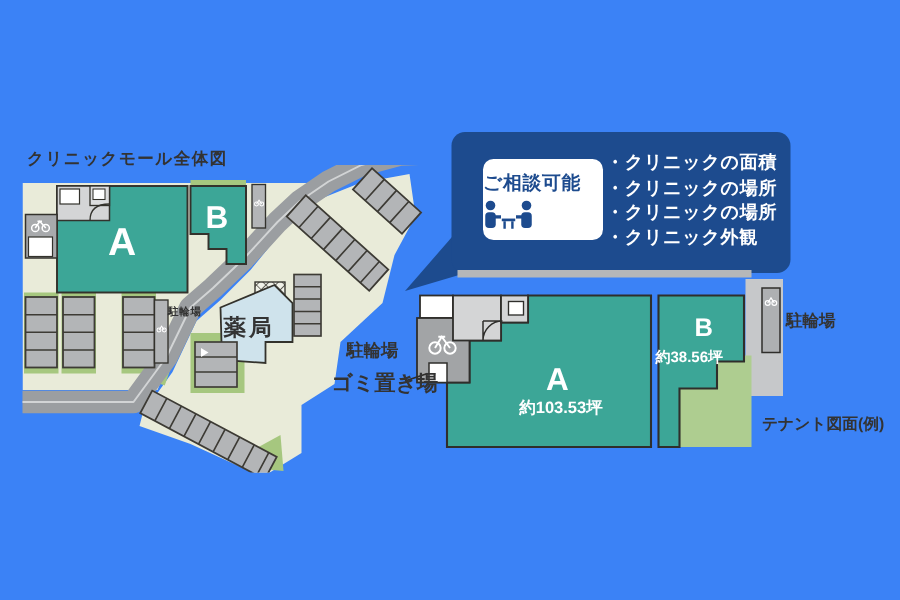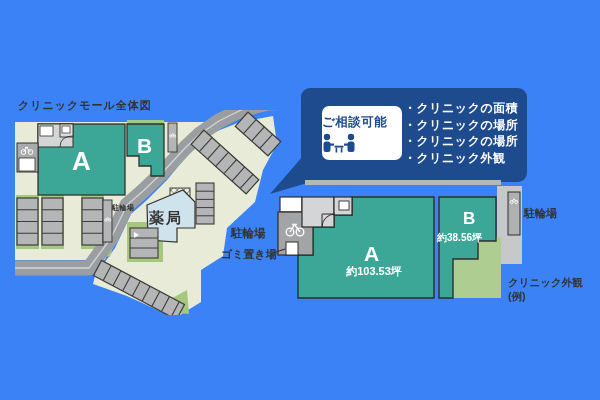--- a/index.html
+++ b/index.html
@@ -16,21 +16,21 @@
   .consult-card{position:absolute;left:21px;top:18px;width:80px;height:54px;background:#fff;
                 border-radius:7px;text-align:left;}
   .consult-title{margin-top:8px;font-size:12.5px;font-weight:bold;color:#1d4b8e;letter-spacing:0.5px;}
   .consult-list{position:absolute;left:103px;top:12px;margin:0;padding:0;list-style:none;}
   .consult-list li{font-size:12px;font-weight:bold;color:#fff;line-height:16.5px;letter-spacing:0.5px;}
   .lbl-tenant-a{left:364px;top:242px;font-size:21px;color:#fff;}
   .lbl-tenant-a-area{left:333px;top:264px;width:82px;text-align:center;font-size:11px;color:#fff;}
   .lbl-tenant-b{left:463px;top:209px;font-size:17px;color:#fff;}
   .lbl-tenant-b-area{left:437px;top:231px;width:62px;text-align:left;font-size:10px;color:#fff;}
   .lbl-bike-left{left:231px;top:226px;font-size:11.5px;color:#333;}
-  .lbl-garbage{left:221px;top:247px;font-size:11px;color:#333;}
+  .lbl-garbage{left:221px;top:247px;font-size:14px;color:#333;}
   .lbl-bike-right{left:524px;top:206px;font-size:11px;color:#333;}
   .lbl-caption{left:508px;top:276px;font-size:10.5px;color:#333;}
 </style>
 </head>
 <body>
 
 <div class="stage">
 
   <div class="abs b site-title">クリニックモール全体図</div>
 
@@ -208,15 +208,15 @@
     <line x1="70" y1="74" x2="85" y2="69" stroke="#2f2e2b" stroke-width="1.2"></line>
   </svg>
 
   <div class="abs b lbl-tenant-a">A</div>
   <div class="abs b lbl-tenant-a-area">約103.53坪</div>
   <div class="abs b lbl-tenant-b">B</div>
   <div class="abs b lbl-tenant-b-area">約38.56坪</div>
   <div class="abs b lbl-bike-left">駐輪場</div>
   <div class="abs b lbl-garbage">ゴミ置き場</div>
   <div class="abs b lbl-bike-right">駐輪場</div>
-  <div class="abs b lbl-caption">クリニック外観(例)</div>
+  <div class="abs b lbl-caption">テナント図面(例)</div>
 
 </div>
 
 </body></html>

